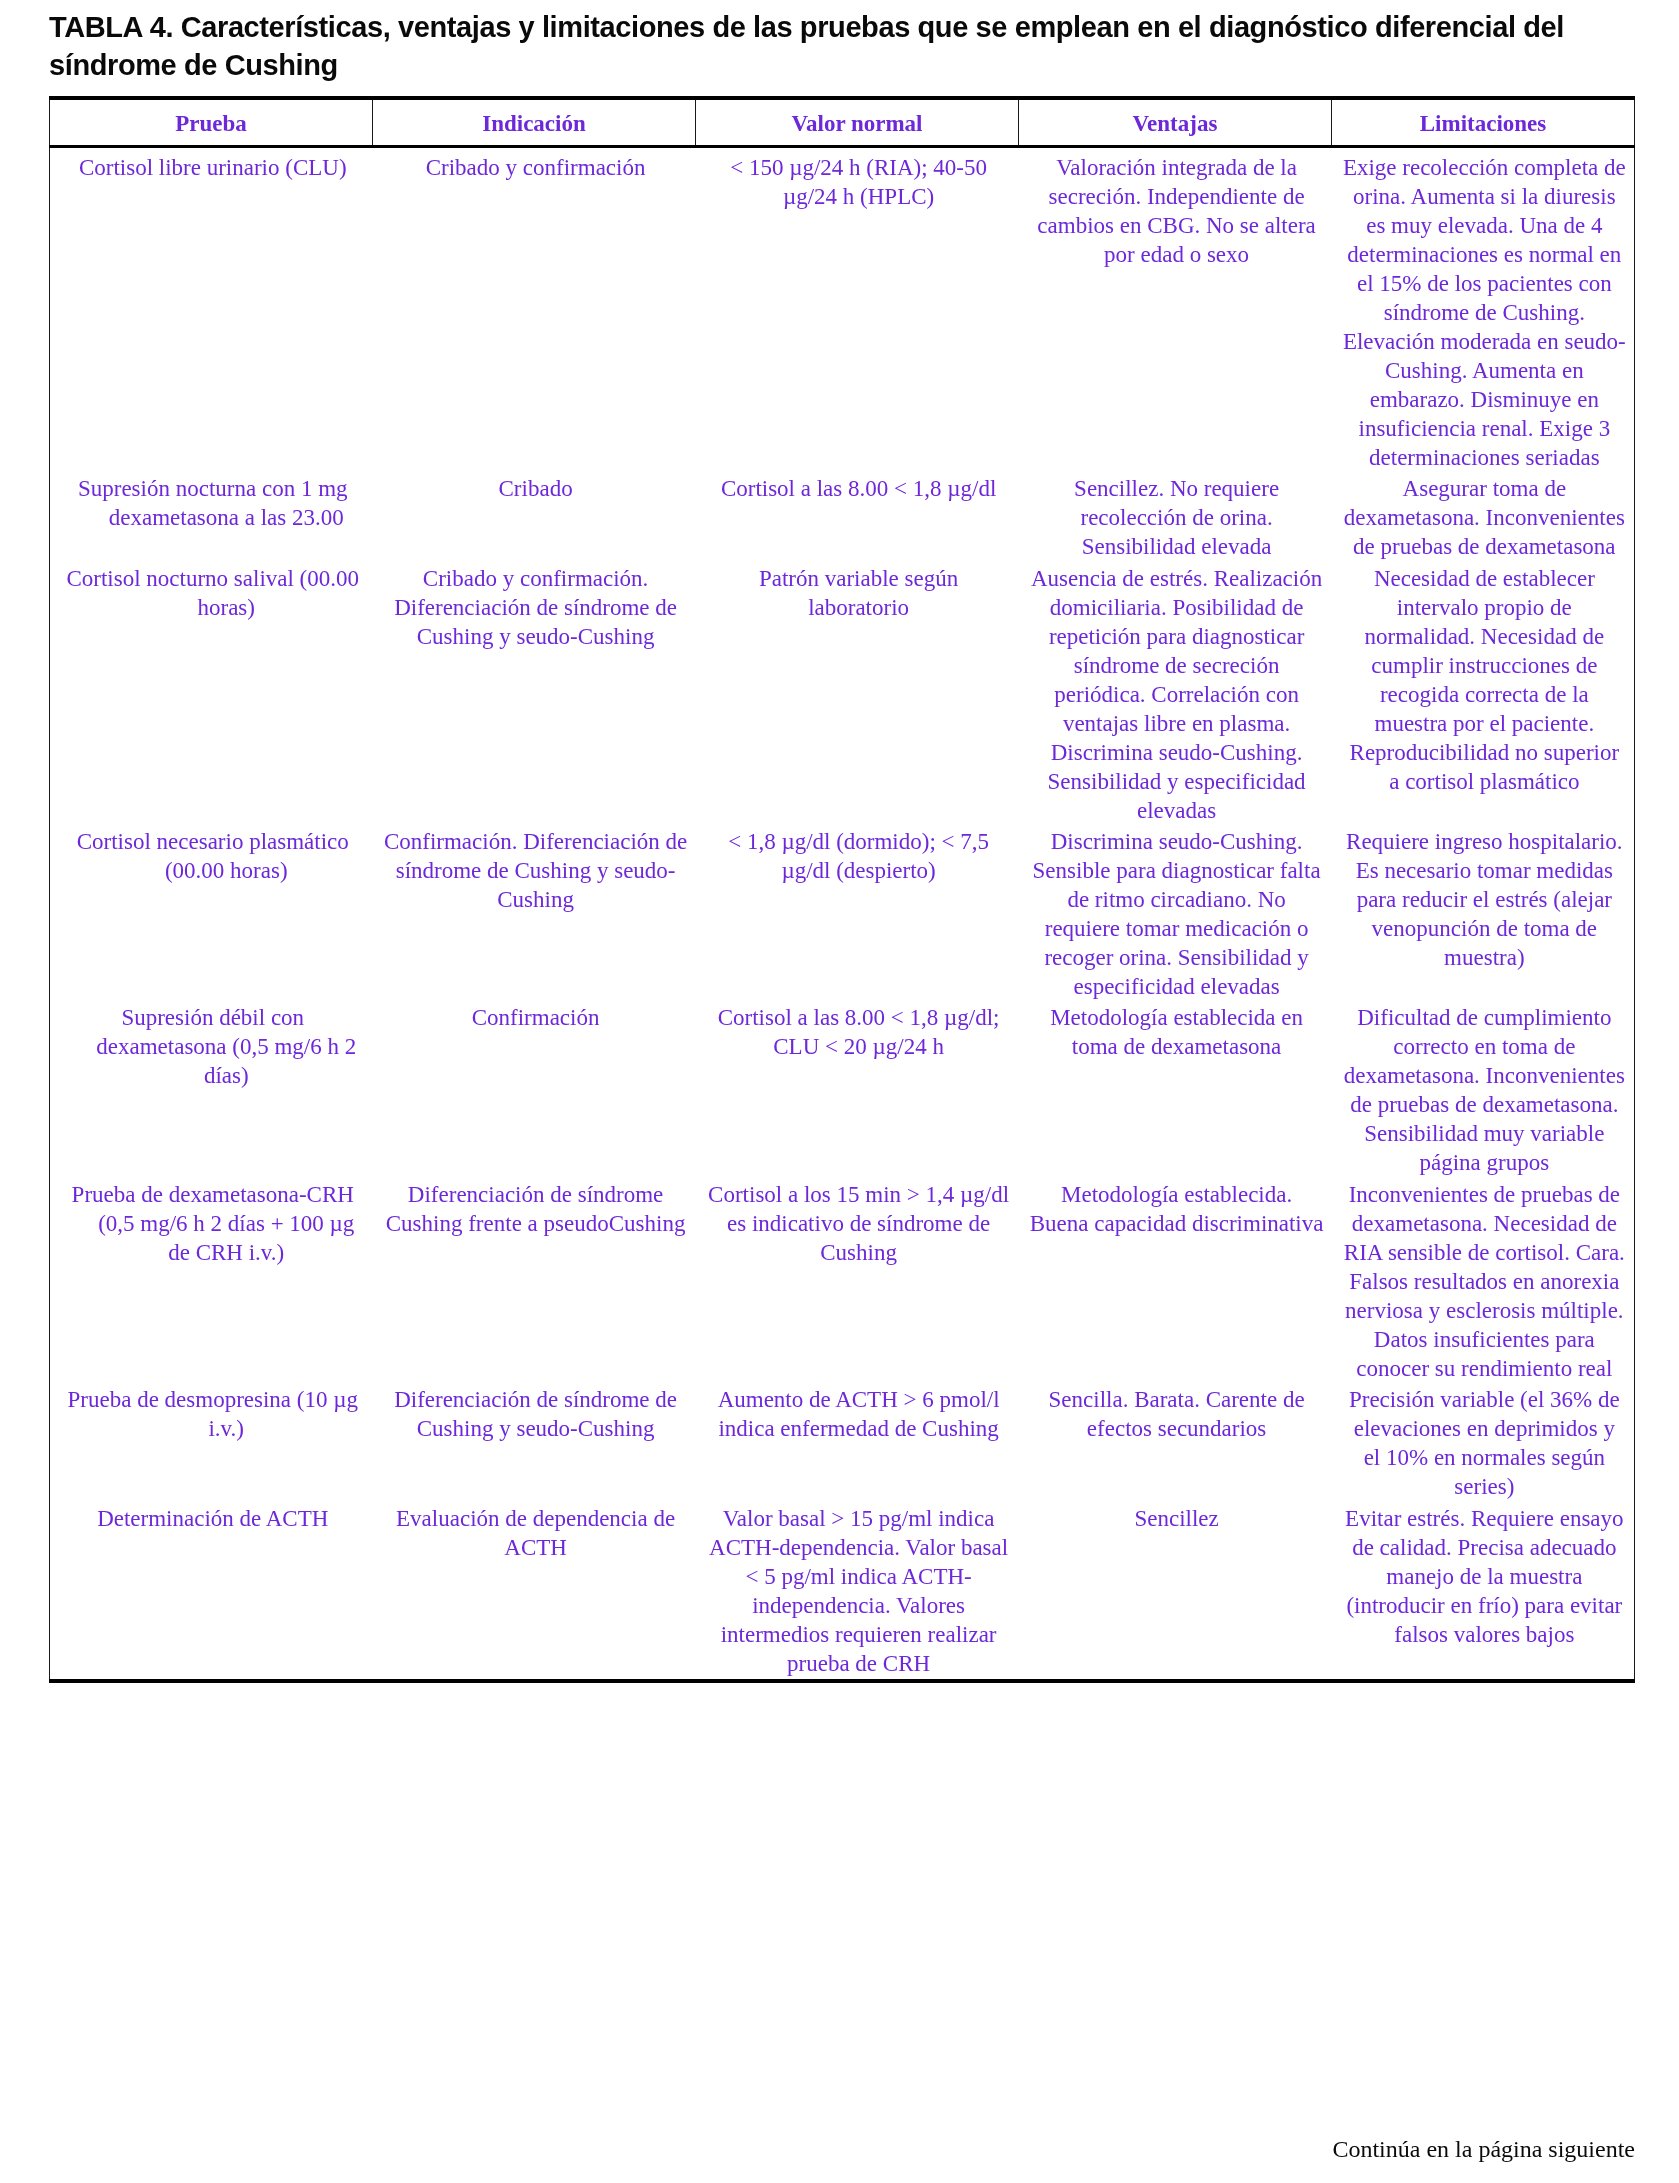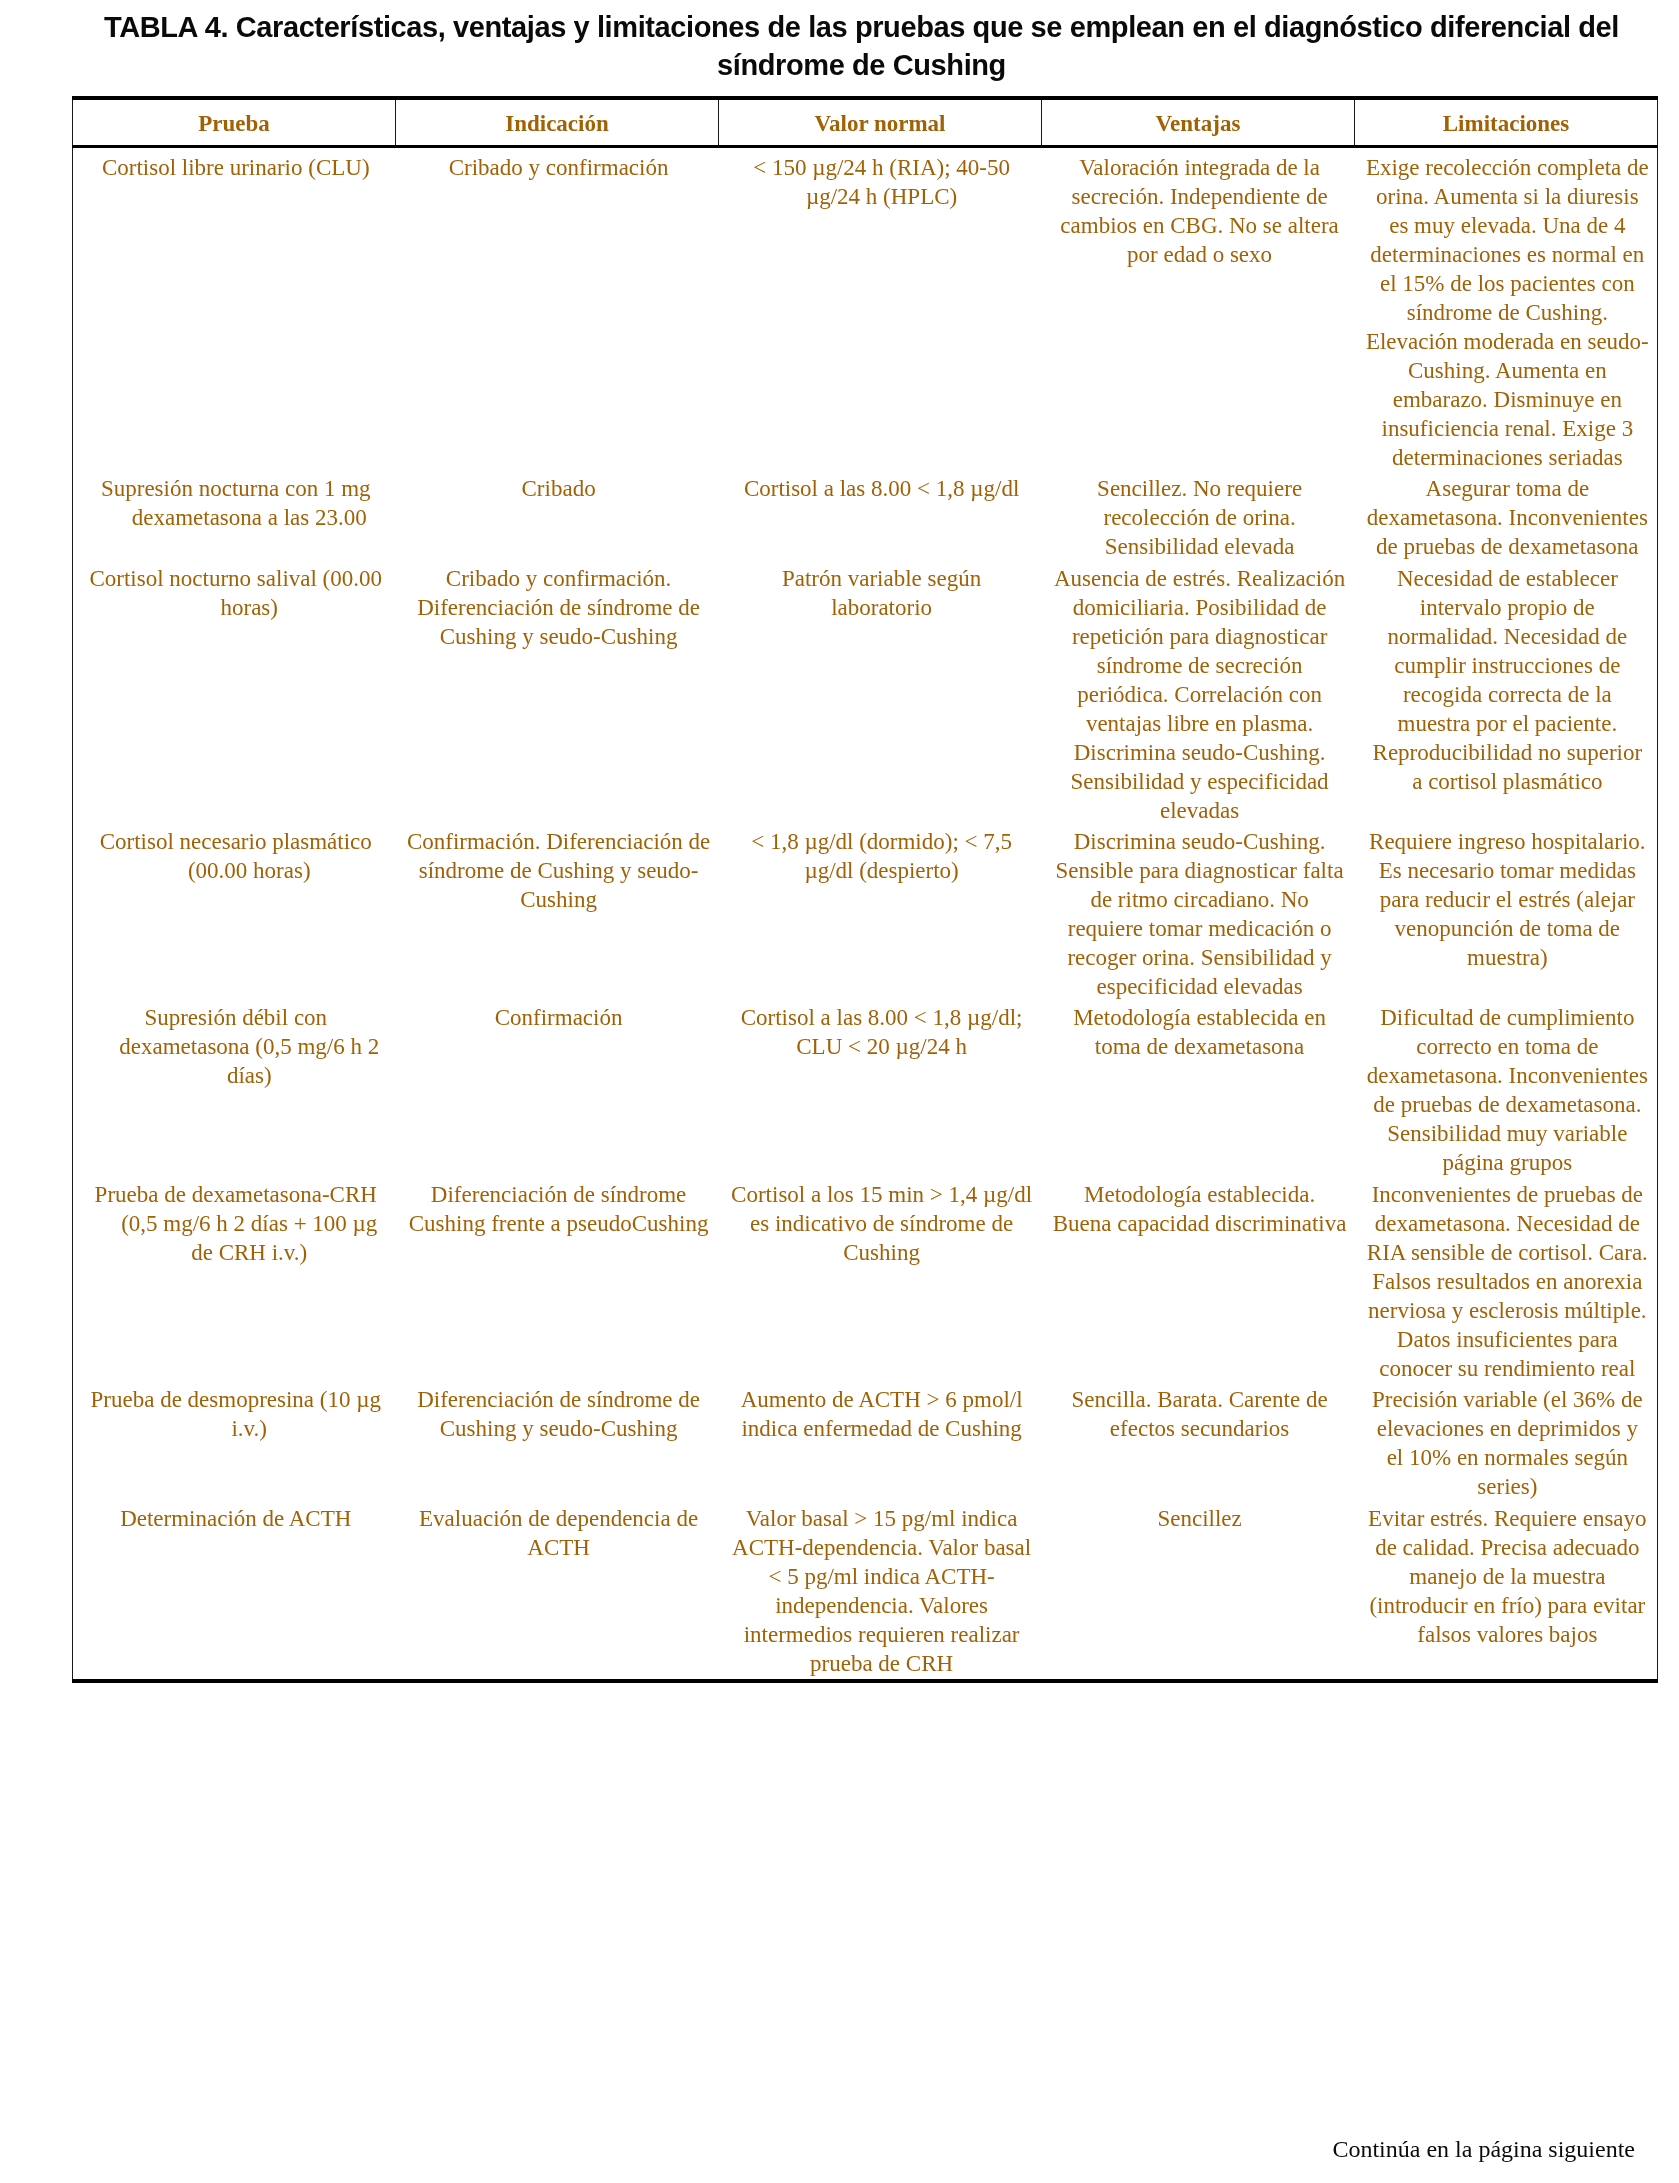--- a/index.html
+++ b/index.html
@@ -10,47 +10,45 @@
   .page {
     position: relative;
     width: 1680px;
     height: 2183px;
     background: #ffffff;
     overflow: hidden;
     color: #000000;
   }
   .title {
     position: absolute;
-    left: 65px;
+    left: 49px;
     top: 8px;
     width: 1593px;
     font-family: "Liberation Sans", sans-serif;
     font-weight: bold;
     font-size: 29px;
     line-height: 38px;
     letter-spacing: -0.4px;
     color: #0a0a0a;
-    text-align: center;
   }
   table.data-table {
     position: absolute;
     left: 49px;
     top: 96px;
     width: 1584px;
     border-collapse: collapse;
     table-layout: fixed;
     font-family: "Liberation Serif", serif;
     font-size: 23px;
     line-height: 29px;
-    color: #a16207;
+    color: #6d28d9;
     border-top: 4.8px solid #000;
     border-bottom: 4px solid #000;
     border-left: 1.6px solid #1a1a1a;
     border-right: 1.6px solid #1a1a1a;
-    margin-left: 23px;
   }
   col.c1 { width: 323px; }
   col.c2 { width: 323px; }
   col.c3 { width: 323px; }
   col.c4 { width: 313px; }
   col.c5 { width: 303px; }
   thead th {
     font-family: "Liberation Serif", serif;
     font-weight: bold;
     font-size: 23px;

